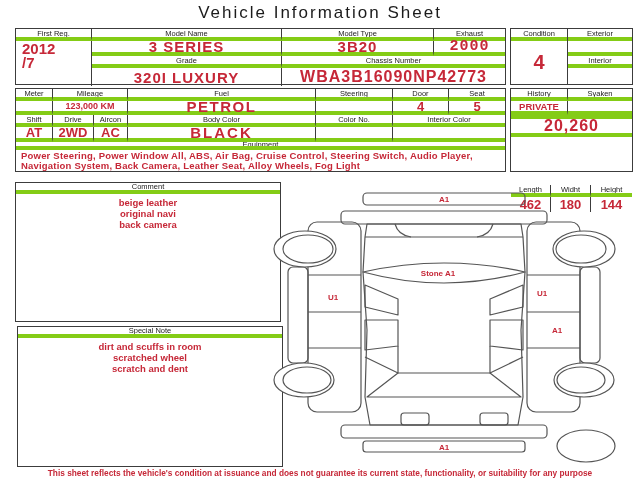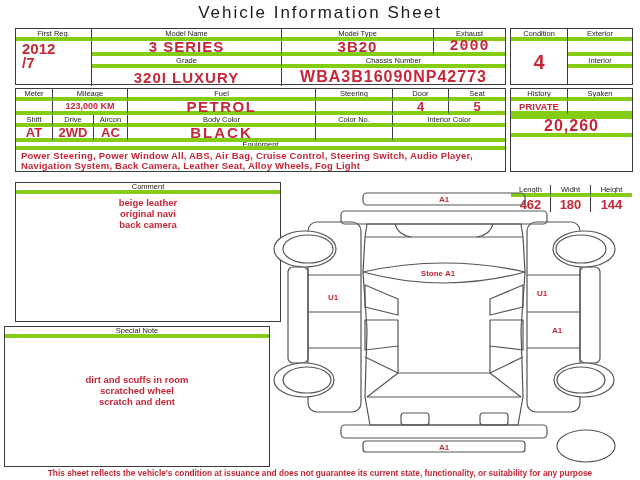--- a/index.html
+++ b/index.html
@@ -26,21 +26,21 @@
   
   .t2{left:15px;top:88px;width:491px;height:84px;display:flex;flex-direction:column;}
   .equip{color:#c62838;font-weight:bold;font-size:9.5px;line-height:10px;padding:1px 5px 0 5px;text-align:left;letter-spacing:.2px;}
   
   .p2{left:510px;top:88px;width:123px;height:84px;display:flex;flex-direction:column;}
   
   .note .bt{height:11px;}
   .note .body{flex:1;padding:3px 7px;text-align:center;}
   .note .line{color:#c62838;font-weight:bold;font-size:9.5px;line-height:11px;white-space:nowrap;}
   .cmt{left:15px;top:182px;width:266px;height:140px;display:flex;flex-direction:column;}
-  .spn{left:4px;top:326px;width:266px;height:141px;display:flex;flex-direction:column;gap:33px;}
+  .spn{left:17px;top:326px;width:266px;height:141px;display:flex;flex-direction:column;}
   .disc{position:absolute;left:0;top:468px;width:640px;text-align:center;font-size:8.3px;font-weight:bold;color:#c62838;white-space:nowrap;}
   .diagram{position:absolute;left:268px;top:180px;width:372px;height:296px;}
   .diagram svg{display:block;}
   .dln{fill:none;stroke:#555;stroke-width:1.2;stroke-linejoin:round;}
   .dwh{fill:#fff;stroke:#555;stroke-width:1.2;}
   .dtx{fill:#c62838;font-size:8px;font-weight:bold;text-anchor:middle;font-family:"Liberation Sans",sans-serif;}
 </style>
 </head>
 <body>
 

